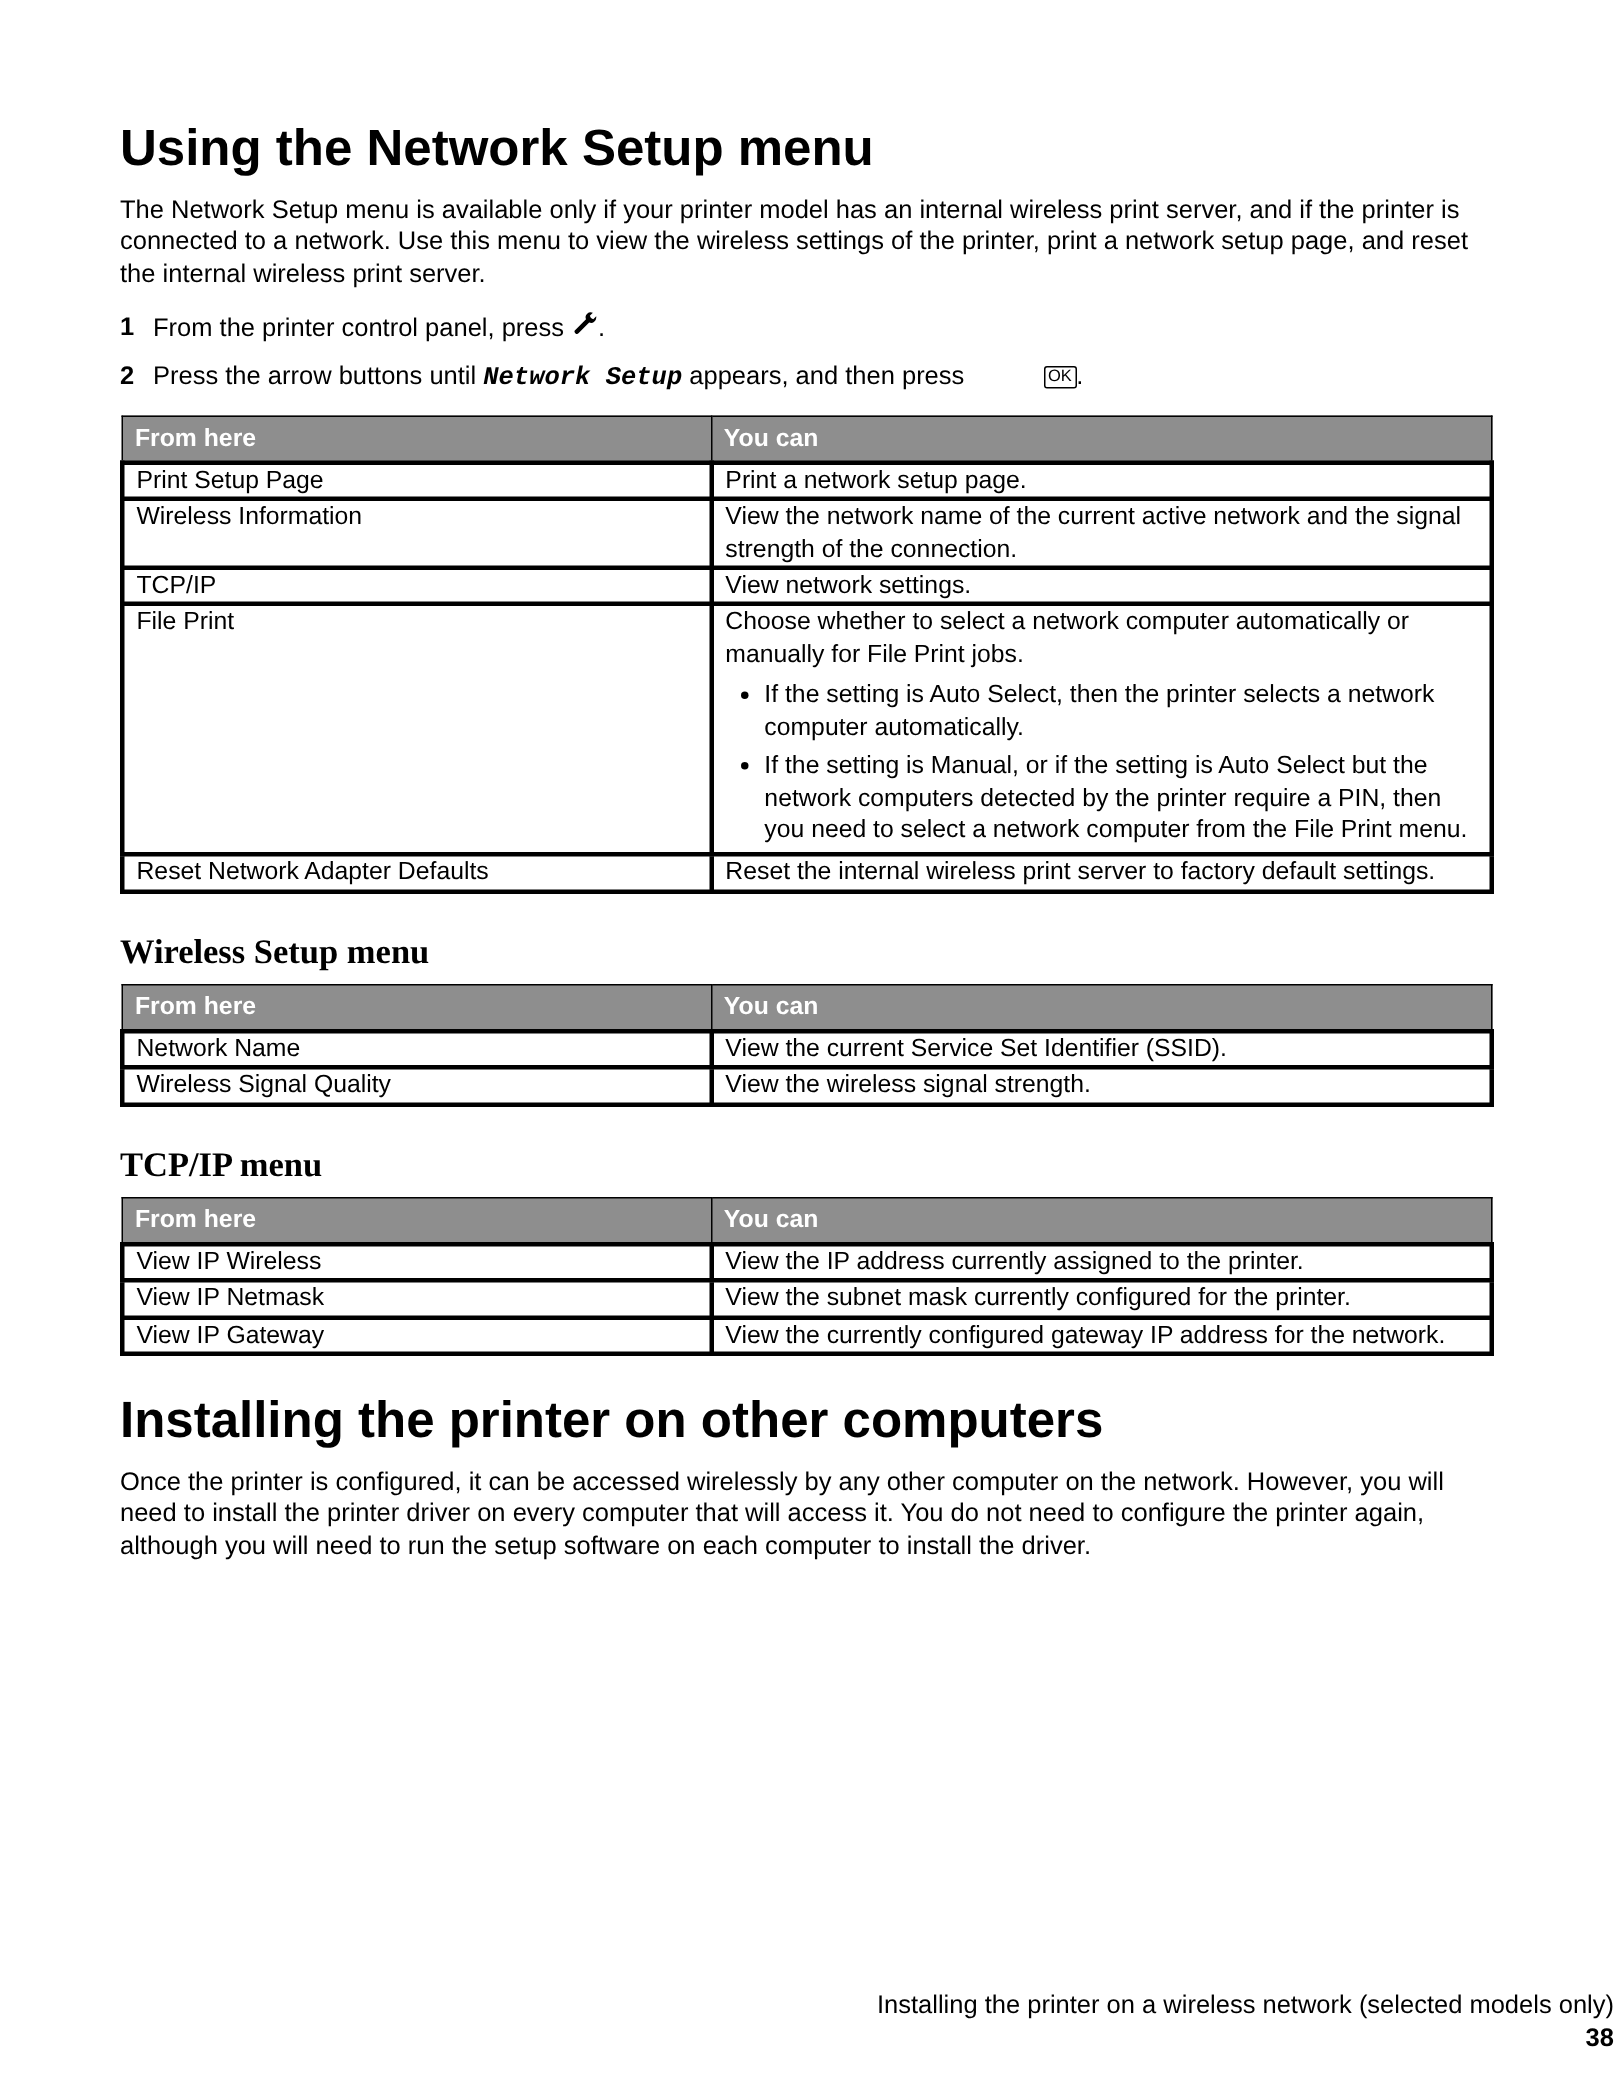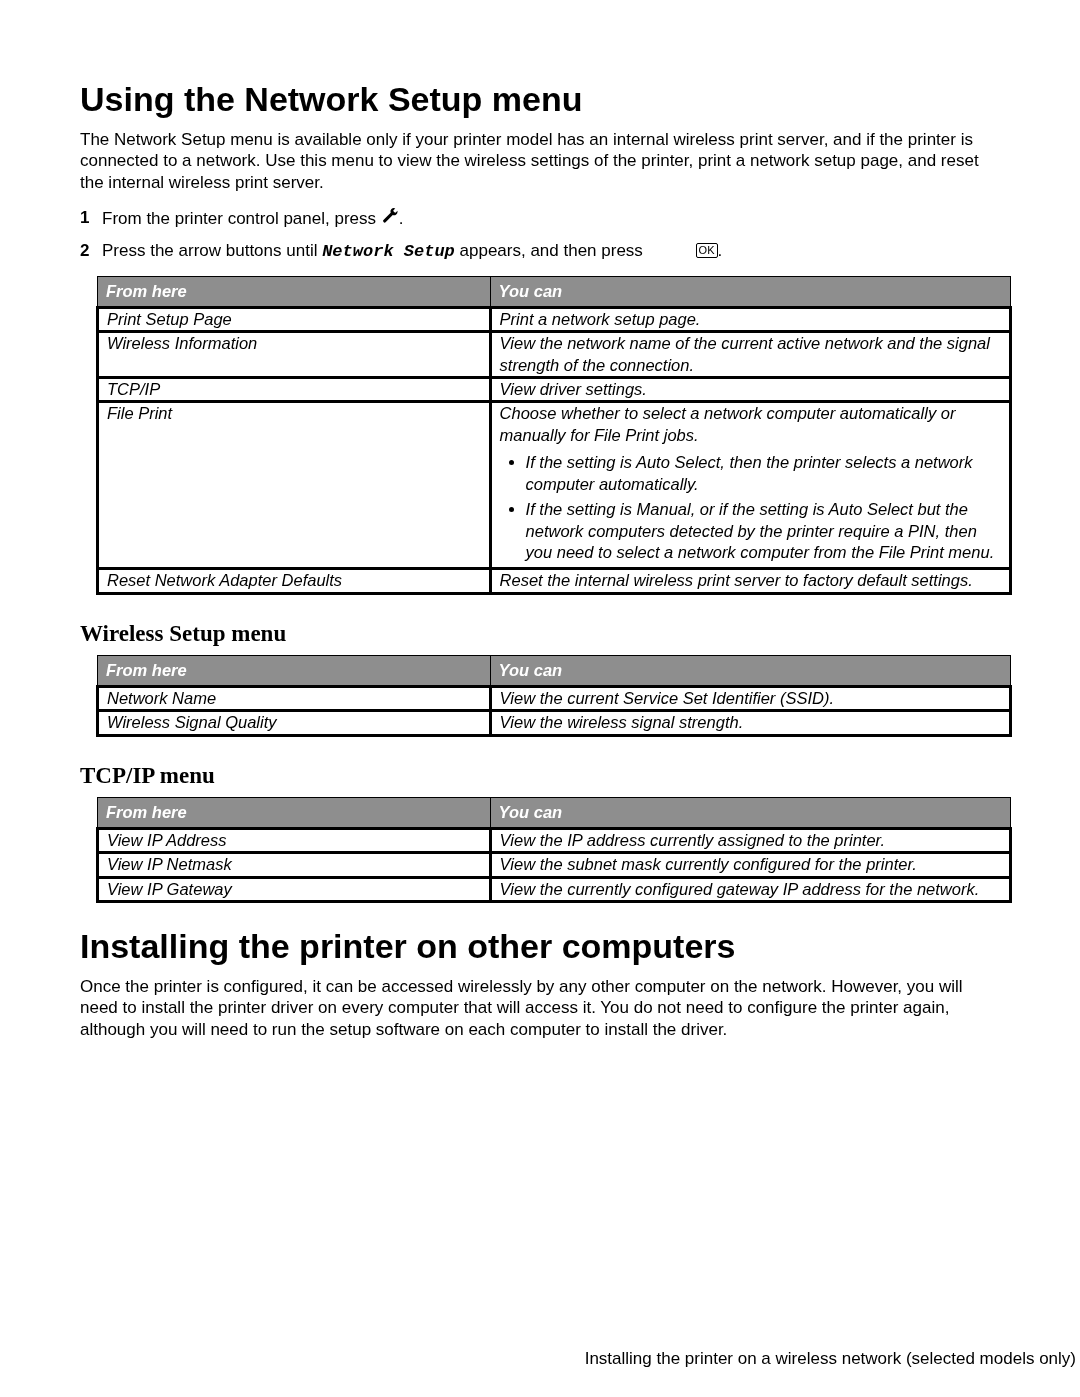--- a/index.html
+++ b/index.html
@@ -58,23 +58,22 @@
     padding: 0 2px;
     font-family: Arial, sans-serif;
     vertical-align: 2px;
     line-height: 13px;
     margin-left: 48px;
   }
   .mono { font-family: 'Courier New', monospace; font-weight: bold; font-style: italic; }
   table.menu {
     border-collapse: collapse;
     width: 100%;
-    margin: 8px 0 24px 16px;
+    margin: 8px 0 24px 0;
     font-size: 16.5px;
-    font-style: italic;
   }
   table.menu th {
     background: #8e8e8e;
     color: #fff;
     text-align: left;
     font-weight: bold;
     padding: 5px 8px;
     border: 1px solid #000;
   }
   table.menu td {
@@ -141,21 +140,21 @@
       <tr>
         <td>Print Setup Page</td>
         <td>Print a network setup page.</td>
       </tr>
       <tr>
         <td>Wireless Information</td>
         <td>View the network name of the current active network and the signal strength of the connection.</td>
       </tr>
       <tr>
         <td>TCP/IP</td>
-        <td>View driver settings.</td>
+        <td>View network settings.</td>
       </tr>
       <tr>
         <td>File Print</td>
         <td>
           <div>Choose whether to select a network computer automatically or manually for File Print jobs.</div>
           <ul>
             <li>If the setting is Auto Select, then the printer selects a network computer automatically.</li>
             <li>If the setting is Manual, or if the setting is Auto Select but the network computers detected by the printer require a PIN, then you need to select a network computer from the File Print menu.</li>
           </ul>
         </td>
@@ -190,33 +189,34 @@
   <h2>TCP/IP menu</h2>
   <table class="menu">
     <thead>
       <tr>
         <th>From here</th>
         <th>You can</th>
       </tr>
     </thead>
     <tbody>
       <tr>
-        <td>View IP Address</td>
+        <td>View IP Wireless</td>
         <td>View the IP address currently assigned to the printer.</td>
       </tr>
       <tr>
         <td>View IP Netmask</td>
         <td>View the subnet mask currently configured for the printer.</td>
       </tr>
       <tr>
         <td>View IP Gateway</td>
         <td>View the currently configured gateway IP address for the network.</td>
       </tr>
     </tbody>
   </table>
 
   <h1>Installing the printer on other computers</h1>
   <p class="intro">Once the printer is configured, it can be accessed wirelessly by any other computer on the network. However, you will need to install the printer driver on every computer that will access it. You do not need to configure the printer again, although you will need to run the setup software on each computer to install the driver.</p>
 
   <div class="footer">
     <div class="chap">Installing the printer on a wireless network (selected models only)</div>
+    <div class="pn">38</div>
   </div>
 </div>
 
 </body></html>

